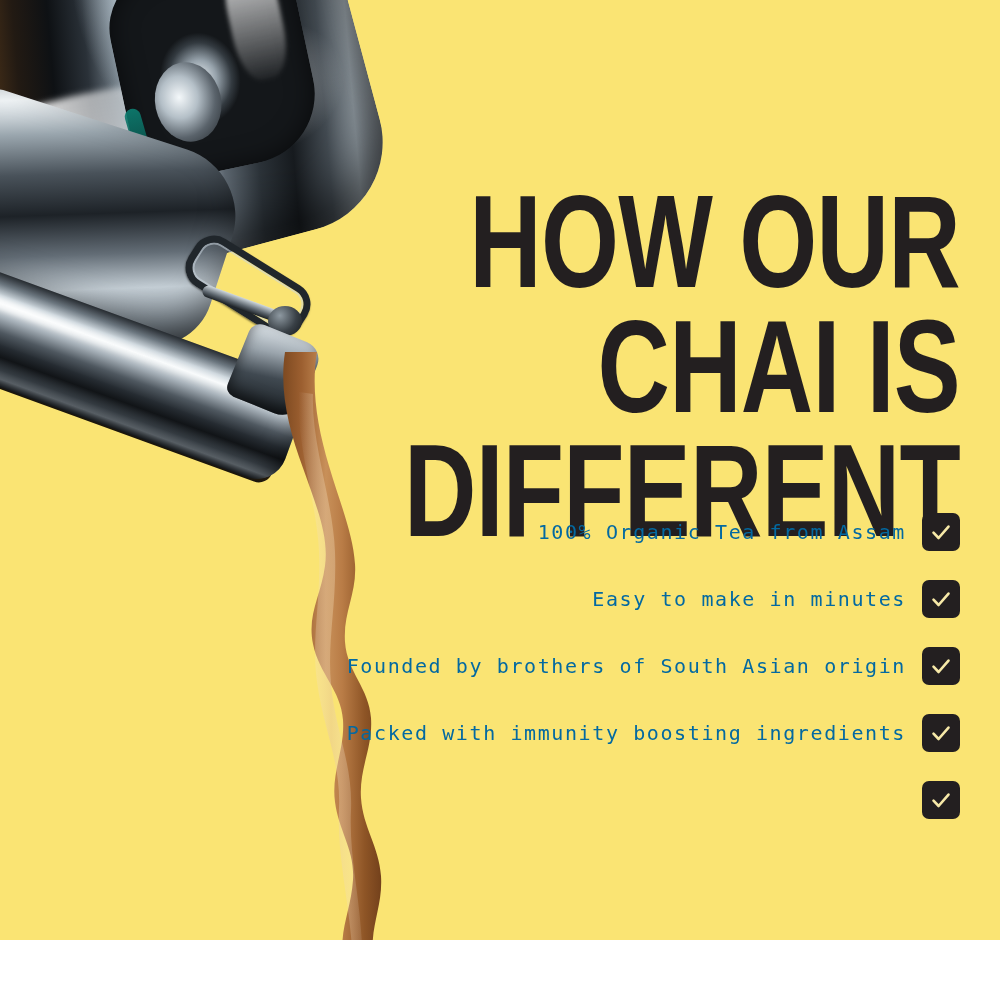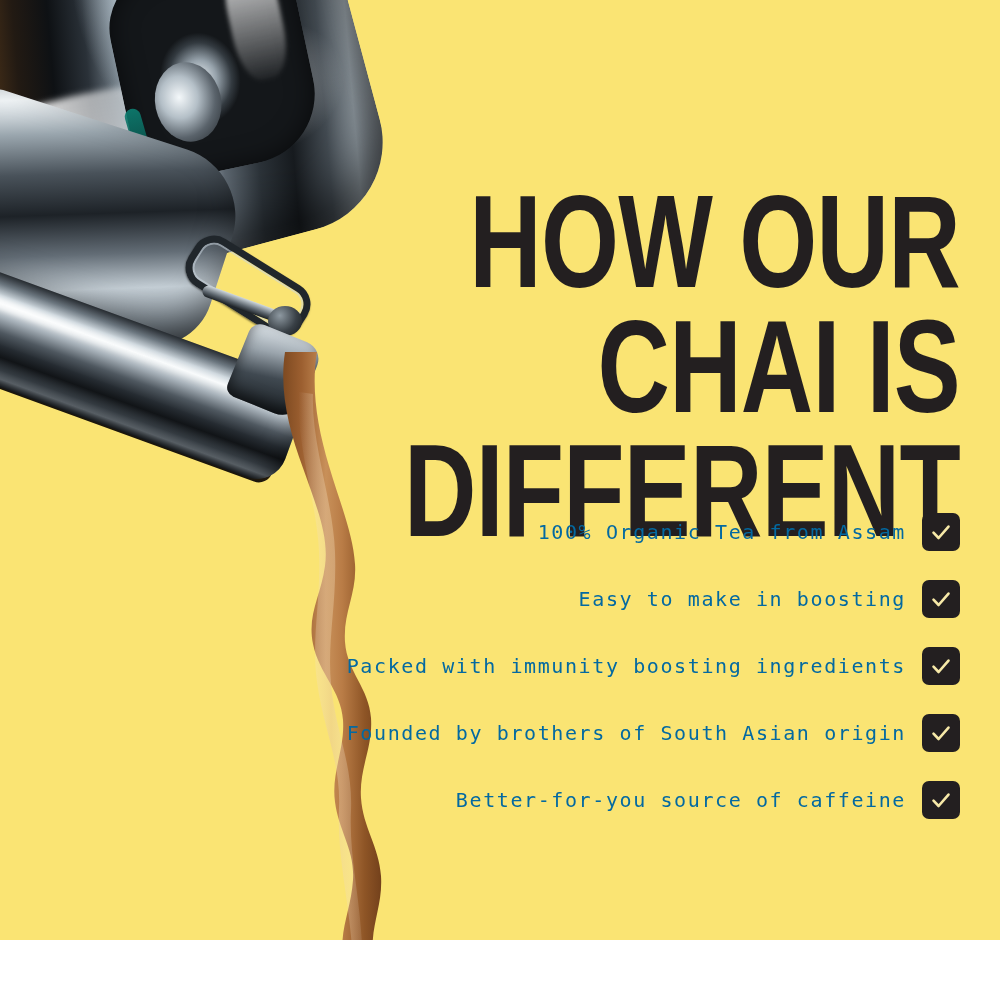--- a/index.html
+++ b/index.html
@@ -334,45 +334,44 @@
     <ul class="feature-list">
       <li class="feature-row">
         <span class="feature-text">100% Organic Tea from Assam</span>
         <span class="checkbox">
           <svg width="24" height="24" viewBox="0 0 24 24">
               <path d="M4.5 12.6 L9.6 18 L19.5 6.6" fill="none" stroke="#f7e9a8" stroke-width="2.6" stroke-linecap="round" stroke-linejoin="round"></path>
             </svg>
         </span>
       </li>
       <li class="feature-row">
-        <span class="feature-text">Easy to make in boosting</span>
+        <span class="feature-text">Easy to make in minutes</span>
+        <span class="checkbox">
+          <svg width="24" height="24" viewBox="0 0 24 24">
+              <path d="M4.5 12.6 L9.6 18 L19.5 6.6" fill="none" stroke="#f7e9a8" stroke-width="2.6" stroke-linecap="round" stroke-linejoin="round"></path>
+            </svg>
+        </span>
+      </li>
+      <li class="feature-row">
+        <span class="feature-text">Founded by brothers of South Asian origin</span>
         <span class="checkbox">
           <svg width="24" height="24" viewBox="0 0 24 24">
               <path d="M4.5 12.6 L9.6 18 L19.5 6.6" fill="none" stroke="#f7e9a8" stroke-width="2.6" stroke-linecap="round" stroke-linejoin="round"></path>
             </svg>
         </span>
       </li>
       <li class="feature-row">
         <span class="feature-text">Packed with immunity boosting ingredients</span>
         <span class="checkbox">
           <svg width="24" height="24" viewBox="0 0 24 24">
               <path d="M4.5 12.6 L9.6 18 L19.5 6.6" fill="none" stroke="#f7e9a8" stroke-width="2.6" stroke-linecap="round" stroke-linejoin="round"></path>
             </svg>
         </span>
       </li>
       <li class="feature-row">
-        <span class="feature-text">Founded by brothers of South Asian origin</span>
-        <span class="checkbox">
-          <svg width="24" height="24" viewBox="0 0 24 24">
-              <path d="M4.5 12.6 L9.6 18 L19.5 6.6" fill="none" stroke="#f7e9a8" stroke-width="2.6" stroke-linecap="round" stroke-linejoin="round"></path>
-            </svg>
-        </span>
-      </li>
-      <li class="feature-row">
-        <span class="feature-text">Better-for-you source of caffeine</span>
         <span class="checkbox">
           <svg width="24" height="24" viewBox="0 0 24 24">
               <path d="M4.5 12.6 L9.6 18 L19.5 6.6" fill="none" stroke="#f7e9a8" stroke-width="2.6" stroke-linecap="round" stroke-linejoin="round"></path>
             </svg>
         </span>
       </li>
     </ul>
 
   </div>
 </div>

